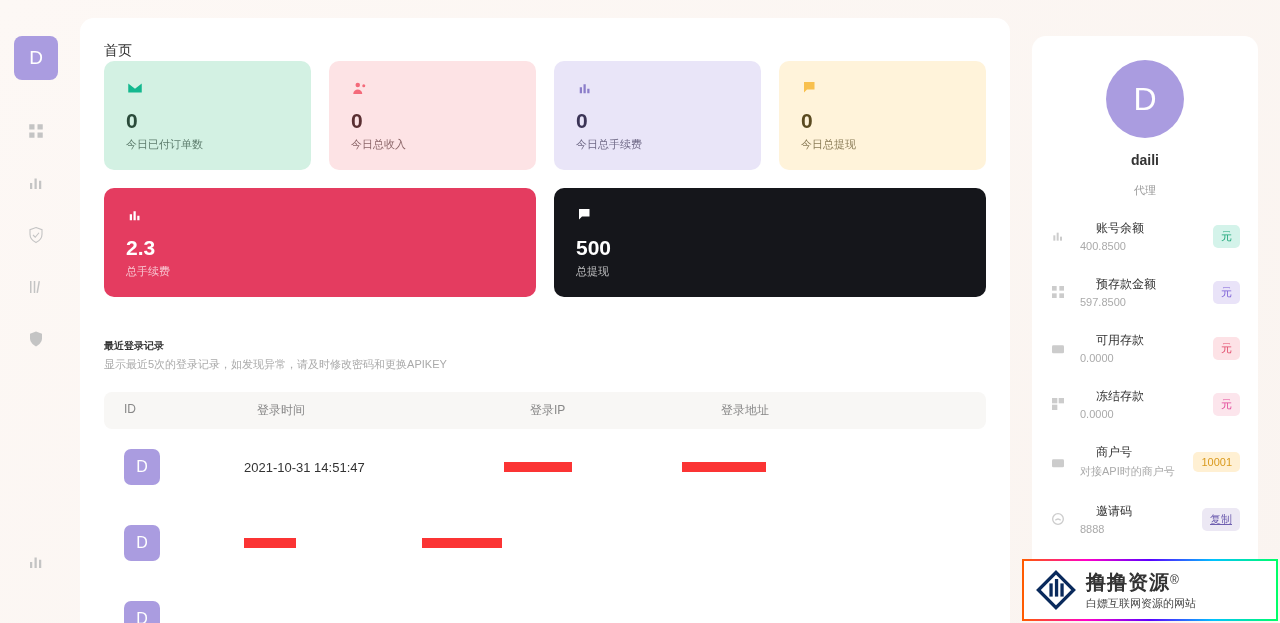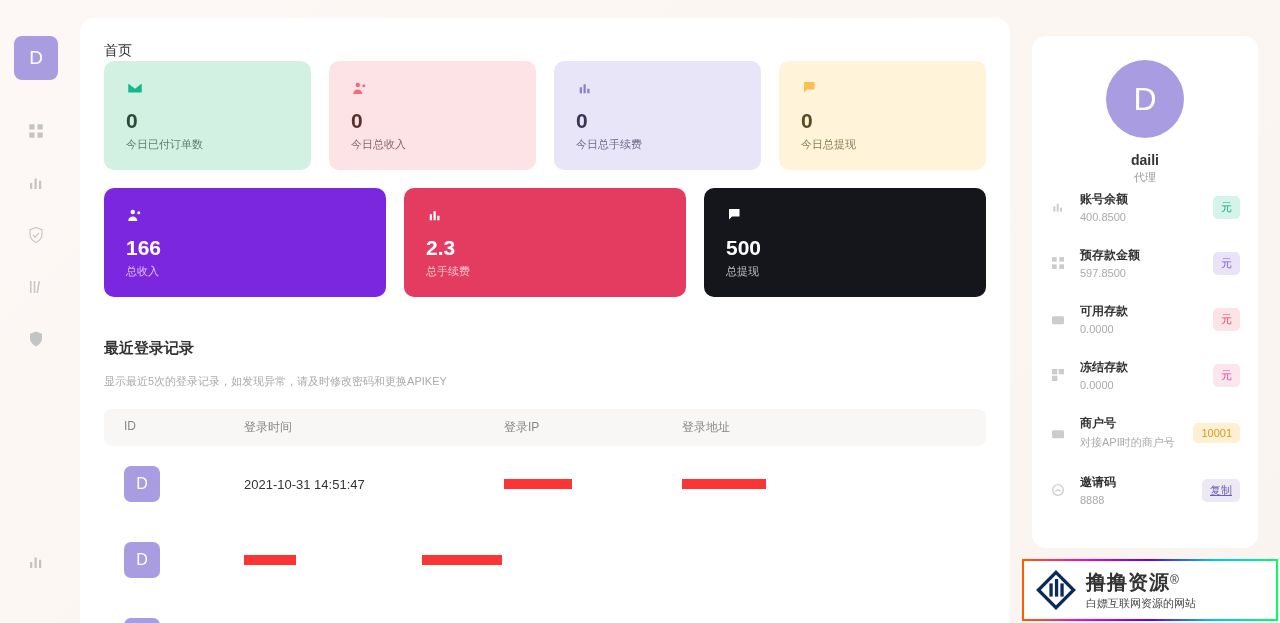--- a/index.html
+++ b/index.html
@@ -31,40 +31,40 @@
     .c-white .label { color: #999; }
     .c-green .icon-wrap { color: #14b88f; }
     .c-pink .icon-wrap { color: #f46a7a; }
     .c-lilac .icon-wrap { color: #8b7dc9; }
     .c-yellow .icon-wrap { color: #f8c04e; }
     .c-white .icon-wrap { color: #6e5bd6; }
     .c-purple .icon-wrap, .c-red .icon-wrap, .c-dark .icon-wrap { color: #fff; }
 
     
     .login-section { padding: 24px 24px 0 24px; }
-    .section-title { font-size: 15px; font-weight: 600; margin-bottom: 16px; }
+    .section-title { font-size: 10px; font-weight: 600; margin-bottom: 4px; }
     .section-sub { font-size: 11px; color: #aaa; margin-bottom: 20px; }
-    .table-head { display: flex; background: #f8f7f5; border-radius: 8px; padding: 10px 20px; font-size: 12px; color: #888; }
+    .table-head { display: flex; background: #f8f7f5; border-radius: 8px; padding: 10px 20px; font-size: 12px; color: #888; gap: 13px; }
     .col-id { width: 120px; }
     .col-time { width: 260px; }
     .col-ip { width: 178px; }
     .col-addr { flex: 1; }
     .table-row { display: flex; align-items: center; padding: 20px 20px; }
     .row-avatar { width: 36px; height: 36px; background: #aa9ce0; border-radius: 7px; color: #fff; display: flex; align-items: center; justify-content: center; font-size: 16px; }
     .redact { display: inline-block; height: 10px; background: #fb3434; }
 
     
     .right-panel { position: absolute; left: 1032px; top: 36px; width: 226px; background: #fff; border-radius: 14px; padding: 24px 18px 18px 18px; }
     .profile-avatar { width: 78px; height: 78px; border-radius: 50%; background: #aa9ce0; color: #fff; font-size: 32px; display: flex; align-items: center; justify-content: center; margin: 0 auto 14px auto; }
-    .profile-name { text-align: center; font-size: 14px; font-weight: 600; margin-bottom: 2px; }
-    .profile-role { text-align: center; font-size: 11px; color: #999; margin-bottom: 6px; }
+    .profile-name { text-align: center; font-size: 14px; font-weight: 600; margin-bottom: 15px; }
+    .profile-role { text-align: center; font-size: 11px; color: #999; margin-bottom: 22px; }
     .info-row { display: flex; align-items: center; margin-bottom: 24px; }
     .info-icon { width: 16px; height: 16px; color: #ccc; margin-right: 14px; flex-shrink: 0; display:flex; align-items:center; justify-content:center; }
     .info-text { flex: 1; }
-    .info-title { font-size: 12px; font-weight: 700; color: #333; margin-bottom: 3px; }
+    .info-title { font-size: 12px; font-weight: 400; color: #333; margin-bottom: 3px; margin-left: 16px; }
     .info-value { font-size: 11px; color: #aaa; }
     .info-badge { font-size: 11px; padding: 4px 8px; border-radius: 5px; flex-shrink: 0; }
     .badge-teal  { background: #d4f3ea; color: #1fa77a; }
     .badge-lav   { background: #e9e3f8; color: #7c5fd6; }
     .badge-pink  { background: #fde2e6; color: #e24a6a; }
     .badge-pink2 { background: #fce5ec; color: #e24a9a; }
     .badge-amber { background: #fff0d3; color: #d99a1e; }
     .badge-gray  { background: #ece8f4; color: #6f5fb0; text-decoration: underline; }
 
     
@@ -156,29 +156,20 @@
     <div class="stat-card c-yellow">
       <div class="icon-wrap"><svg viewBox="0 0 24 24" fill="currentColor">
             <path d="M4 4 H18 V14 H8 L4 18 Z"></path>
           </svg></div>
       <div class="value">0</div>
       <div class="label">今日总提现</div>
     </div>
   </div>
 
   <div class="cards-row">
-    <div class="stat-card c-purple">
-      <div class="icon-wrap"><svg viewBox="0 0 24 24" fill="currentColor">
-            <circle cx="9" cy="8" r="3"></circle>
-            <path d="M3 20 C3 16 6 14 9 14 C12 14 15 16 15 20 Z"></path>
-            <circle cx="17" cy="9" r="2"></circle>
-          </svg></div>
-      <div class="value">166</div>
-      <div class="label">总收入</div>
-    </div>
     <div class="stat-card c-red">
       <div class="icon-wrap"><svg viewBox="0 0 24 24" fill="currentColor">
             <rect x="5" y="11" width="3" height="8"></rect>
             <rect x="10" y="7" width="3" height="12"></rect>
             <rect x="15" y="13" width="3" height="6"></rect>
           </svg></div>
       <div class="value">2.3</div>
       <div class="label">总手续费</div>
     </div>
     <div class="stat-card c-dark">

